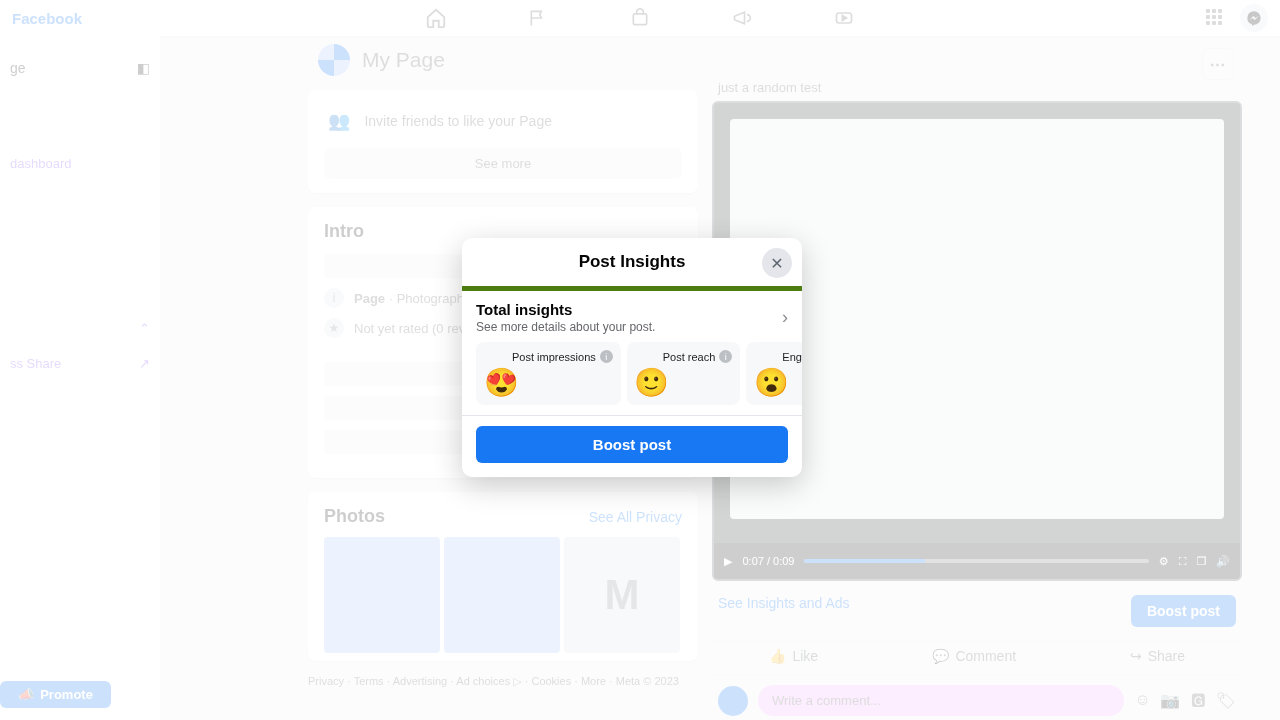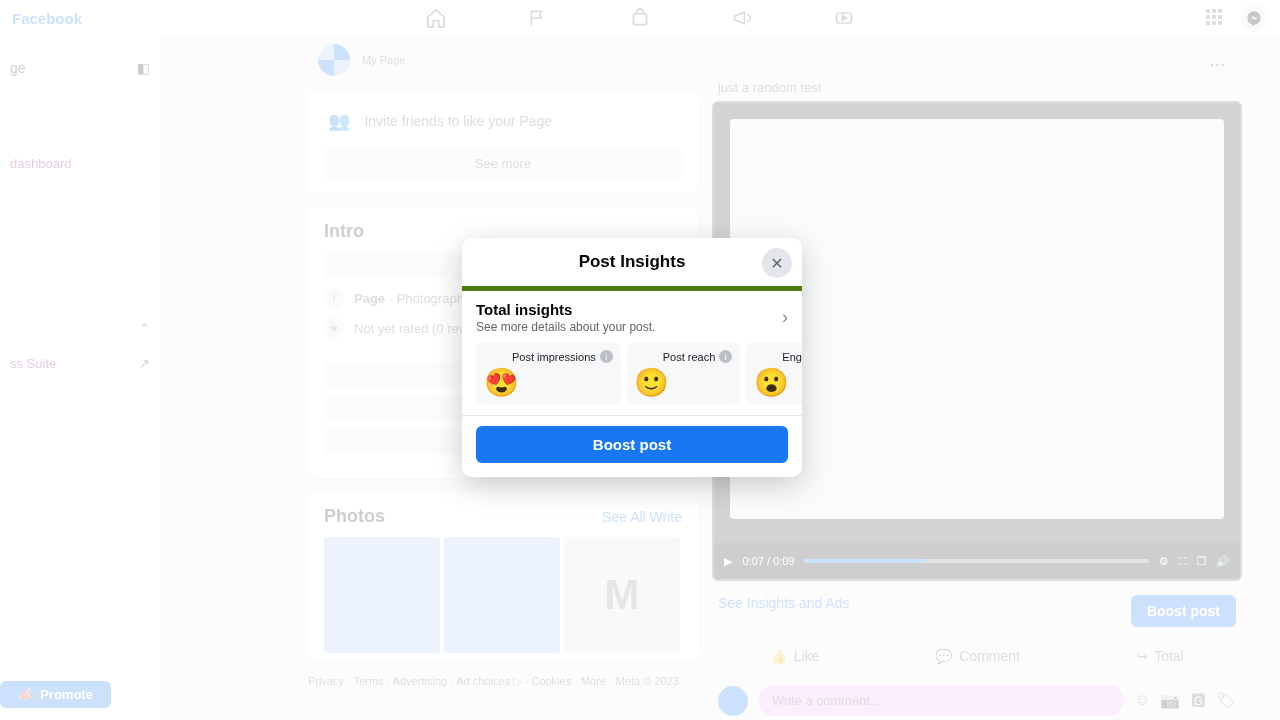--- a/index.html
+++ b/index.html
@@ -11,27 +11,27 @@
   .topnav .navicons { position: absolute; left: 50%; transform: translateX(-50%); display: flex; gap: 80px; }
   .topnav .navicons .ico { width: 22px; height: 22px; display: flex; align-items: center; justify-content: center; color: #65676b; }
   .topnav .right { margin-left: auto; display: flex; gap: 16px; align-items: center; }
   .apps-grid { width: 18px; height: 18px; display: grid; grid-template-columns: repeat(3,4px); grid-template-rows: repeat(3,4px); gap: 2px; }
   .apps-grid span { background: #65676b; border-radius: 1px; }
   .msg-circle { width:28px;height:28px;border-radius:50%;background:#e4e6eb;display:flex;align-items:center;justify-content:center;color:#050505; }
 
   
   .sidebar { position: absolute; top: 36px; left: 0; width: 160px; height: calc(100% - 36px); background:#fff; padding: 14px 10px; color:#050505; }
   .sidebar .row { display:flex; align-items:flex-end; justify-content:space-between; font-size:14px; padding:10px 0; color:#1c1e21;gap:20px; }
-  .sidebar .row.small { font-size:13px; color:#701a75; }
+  .sidebar .row.small { font-size:13px; color:#8b5cf6; }
   .sidebar .promote { position:absolute; bottom:12px; left:0; background:#1877f2; color:#fff; padding:6px 18px; border-radius:6px; font-size:13px; font-weight:600; display:flex; align-items:center; gap:6px; }
 
   
   .pagehead { position:absolute; top:44px; left:318px; display:flex; align-items:center; gap:12px; }
   .pagehead .avatar { width:32px;height:32px;border-radius:50%;background:conic-gradient(#1877f2 0 25%, #a8c7fa 0 50%, #1877f2 0 75%, #a8c7fa 0); }
-  .pagehead .name { font-size:11px; color:#65676b; font-weight:500; }
+  .pagehead .name { font-size:21px; color:#65676b; font-weight:500; }
   .dots-btn { position:absolute; top:48px; right:46px; width:32px;height:32px;border-radius:6px;background:#f0f2f5;display:flex;align-items:center;justify-content:center;color:#65676b;font-weight:700;letter-spacing:1px; border:1px solid #e1e3e7;}
 
   
   .leftcol { position:absolute; top:90px; left:308px; width:390px; }
   .card { background:#fff; border-radius:8px; padding:14px 16px; margin-bottom:14px; box-shadow:0 1px 2px rgba(0,0,0,0.08); }
   .invite-row { display:flex; align-items:center; gap:14px; color:#65676b; padding:6px 4px 16px; font-size:14px; }
   .seemore-btn { width:100%; background:#f0f2f5; color:#65676b; border:none; border-radius:6px; padding:8px 0; font-size:13px; }
   .section-title { font-size:18px; font-weight:700; color:#1c1e21; margin-bottom:12px; }
   .placeholder-bar { height:16px; background:#f0f2f5; border-radius:4px; margin:10px 0; }
   .meta-row { display:flex; align-items:center; gap:10px; color:#65676b; font-size:13px; margin:10px 0; }
@@ -145,21 +145,21 @@
   <div style="height:60px"></div>
   <div class="row small">
     <span>dashboard</span>
   </div>
   <div style="height:130px"></div>
   <div class="row small">
       <span></span>
       <span>⌃</span>
     </div>
   <div class="row small">
-    <span>ss Suite</span>
+    <span>ss Share</span>
     <span>↗</span>
   </div>
   <div class="promote">
     <span>📣</span>
     <span>Promote</span>
   </div>
 </div>
 
 <div class="pagehead">
   <div class="avatar"></div>
@@ -188,21 +188,21 @@
       <span>Not yet rated (0 review</span>
     </div>
     <div class="placeholder-bar" style="height:24px;margin-top:24px"></div>
     <div class="placeholder-bar" style="height:24px"></div>
     <div class="placeholder-bar" style="height:24px"></div>
   </div>
 
   <div class="card" style="padding-bottom:8px">
     <div class="photos-head">
       <div class="section-title" style="margin:0">Photos</div>
-      <a class="see-all">See All Write</a>
+      <a class="see-all">See All Privacy</a>
     </div>
     <div class="photos-grid">
       <div class="ph"></div>
       <div class="ph"></div>
       <div class="ph m">M</div>
     </div>
   </div>
   <div class="footer-links">Privacy · Terms · Advertising · Ad choices ▷ · Cookies · More · Meta © 2023</div>
 </div>
 
@@ -230,21 +230,21 @@
     <div class="act">
         <span>👍</span>
         <span>Like</span>
       </div>
     <div class="act">
         <span>💬</span>
         <span>Comment</span>
       </div>
     <div class="act">
         <span>↪</span>
-        <span>Total</span>
+        <span>Share</span>
       </div>
   </div>
   <div class="comment-row">
     <div class="avatar-sm"></div>
     <div class="comment-input">Write a comment...</div>
     <div class="comment-icons">
       <span>☺</span>
       <span>📷</span>
       <span>🅶</span>
       <span>🏷</span>

